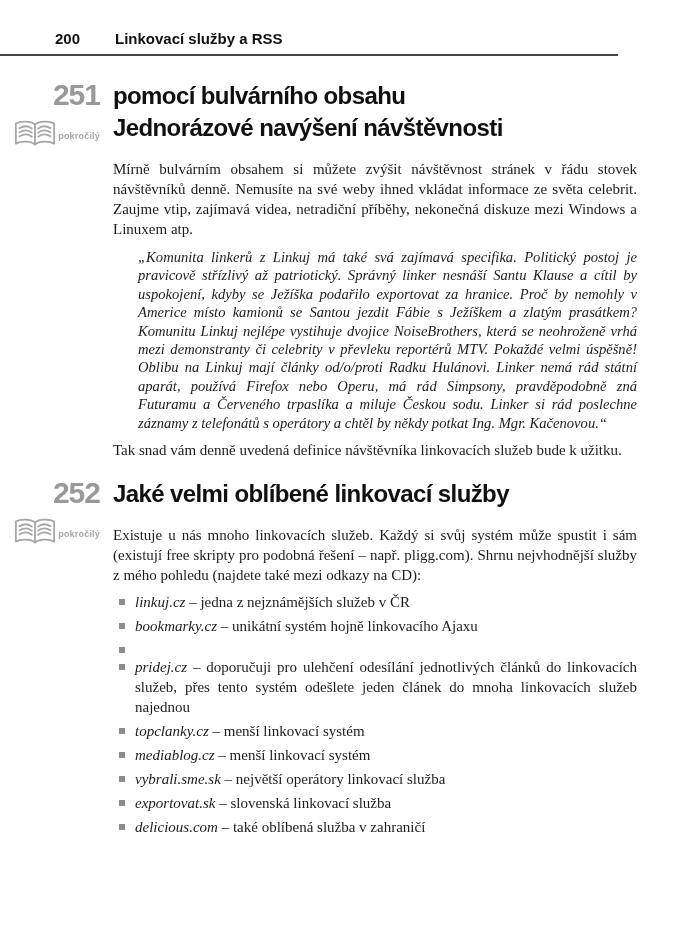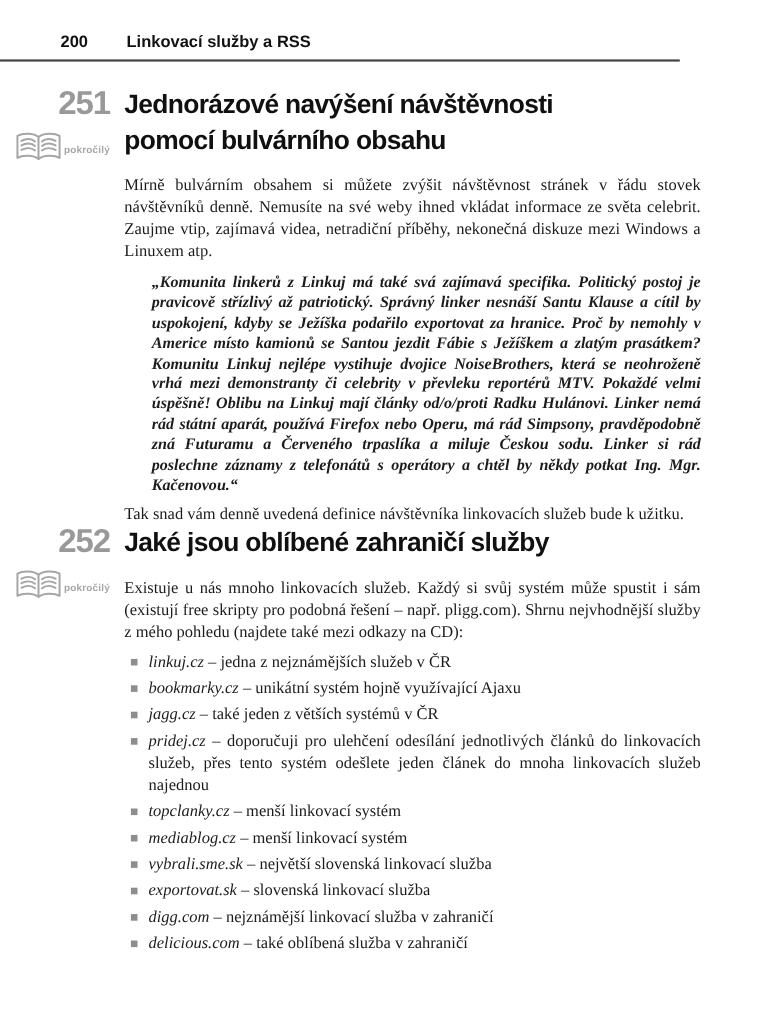--- a/index.html
+++ b/index.html
@@ -83,21 +83,20 @@
     margin: 8px 0 0 0;
   }
   .para-first { margin-top: 15px; }
 
   .quote {
     font-size: 14.6px;
     line-height: 18.4px;
     font-style: italic;
     text-align: justify;
     margin: 9px 0 0 25px;
-    font-weight: bold;
   }
 
   .bullets { margin: 7px 0 0 0; padding: 0; list-style: none; }
   .bullets li {
     display: flex;
     margin-top: 4px;
     font-size: 15px;
     line-height: 20px;
   }
   .bullet-sq {
@@ -136,22 +135,22 @@
             <path d="M42 10 C37.5 7.5, 32 7.5, 28.5 10.5"></path>
             <path d="M42 14.5 C37.5 12, 32 12, 28.5 15"></path>
             <path d="M42 19 C37.5 16.5, 32 16.5, 28.5 19.5"></path>
           </g>
         </svg>
         <span class="tip-level">pokročilý</span>
       </div>
     </div>
     <div>
       <div class="tip-title">
+        <div>pomocí bulvárního obsahu</div>
         <div>Jednorázové navýšení návštěvnosti</div>
-        <div>pomocí bulvárního obsahu</div>
       </div>
       <p class="para para-first">Mírně bulvárním obsahem si můžete zvýšit návštěvnost stránek v řádu stovek návštěvníků denně. Nemusíte na své weby ihned vkládat informace ze světa celebrit. Zaujme vtip, zajímavá videa, netradiční příběhy, nekonečná diskuze mezi Windows a Linuxem atp.</p>
       <p class="quote">„Komunita linkerů z Linkuj má také svá zajímavá specifika. Politický postoj je pravicově střízlivý až patriotický. Správný linker nesnáší Santu Klause a cítil by uspokojení, kdyby se Ježíška podařilo exportovat za hranice. Proč by nemohly v Americe místo kamionů se Santou jezdit Fábie s Ježíškem a zlatým prasátkem? Komunitu Linkuj nejlépe vystihuje dvojice NoiseBrothers, která se neohroženě vrhá mezi demonstranty či celebrity v převleku reportérů MTV. Pokaždé velmi úspěšně! Oblibu na Linkuj mají články od/o/proti Radku Hulánovi. Linker nemá rád státní aparát, používá Firefox nebo Operu, má rád Simpsony, pravděpodobně zná Futuramu a Červeného trpaslíka a miluje Českou sodu. Linker si rád poslechne záznamy z telefonátů s operátory a chtěl by někdy potkat Ing. Mgr. Kačenovou.“</p>
       <p class="para">Tak snad vám denně uvedená definice návštěvníka linkovacích služeb bude k užitku.</p>
     </div>
   </div>
 
   <div class="tip tip-2">
     <div class="tip-gutter">
       <div class="tip-num">252</div>
@@ -166,61 +165,56 @@
             <path d="M42 10 C37.5 7.5, 32 7.5, 28.5 10.5"></path>
             <path d="M42 14.5 C37.5 12, 32 12, 28.5 15"></path>
             <path d="M42 19 C37.5 16.5, 32 16.5, 28.5 19.5"></path>
           </g>
         </svg>
         <span class="tip-level">pokročilý</span>
       </div>
     </div>
     <div>
       <div class="tip-title">
-        <div>Jaké jsou oblíbené zahraničí služby</div>
+        <div>Jaké velmi oblíbené linkovací služby</div>
       </div>
       <p class="para para-first">Existuje u nás mnoho linkovacích služeb. Každý si svůj systém může spustit i sám (existují free skripty pro podobná řešení – např. pligg.com). Shrnu nejvhodnější služby z mého pohledu (najdete také mezi odkazy na CD):</p>
       <ul class="bullets">
         <li>
           <span class="bullet-sq"></span>
           <span class="b-text"><span class="b-term">linkuj.cz</span><span> – jedna z nejznámějších služeb v ČR</span></span>
         </li>
         <li>
           <span class="bullet-sq"></span>
-          <span class="b-text"><span class="b-term">bookmarky.cz</span><span> – unikátní systém hojně využívající Ajaxu</span></span>
-        </li>
-        <li>
-          <span class="bullet-sq"></span>
-          <span class="b-text"><span class="b-term">jagg.cz</span><span> – také jeden z větších systémů v ČR</span></span>
+          <span class="b-text"><span class="b-term">bookmarky.cz</span><span> – unikátní systém hojně linkovacího Ajaxu</span></span>
+        </li>
+        <li>
+          <span class="bullet-sq"></span>
         </li>
         <li>
           <span class="bullet-sq"></span>
           <span class="b-text"><span class="b-term">pridej.cz</span><span> – doporučuji pro ulehčení odesílání jednotlivých článků do linkovacích služeb, přes tento systém odešlete jeden článek do mnoha linkovacích služeb najednou</span></span>
         </li>
         <li>
           <span class="bullet-sq"></span>
           <span class="b-text"><span class="b-term">topclanky.cz</span><span> – menší linkovací systém</span></span>
         </li>
         <li>
           <span class="bullet-sq"></span>
           <span class="b-text"><span class="b-term">mediablog.cz</span><span> – menší linkovací systém</span></span>
         </li>
         <li>
           <span class="bullet-sq"></span>
-          <span class="b-text"><span class="b-term">vybrali.sme.sk</span><span> – největší slovenská linkovací služba</span></span>
+          <span class="b-text"><span class="b-term">vybrali.sme.sk</span><span> – největší operátory linkovací služba</span></span>
         </li>
         <li>
           <span class="bullet-sq"></span>
           <span class="b-text"><span class="b-term">exportovat.sk</span><span> – slovenská linkovací služba</span></span>
         </li>
         <li>
           <span class="bullet-sq"></span>
-          <span class="b-text"><span class="b-term">digg.com</span><span> – nejznámější linkovací služba v zahraničí</span></span>
-        </li>
-        <li>
-          <span class="bullet-sq"></span>
           <span class="b-text"><span class="b-term">delicious.com</span><span> – také oblíbená služba v zahraničí</span></span>
         </li>
       </ul>
     </div>
   </div>
 
 </div>
 
 </body></html>

